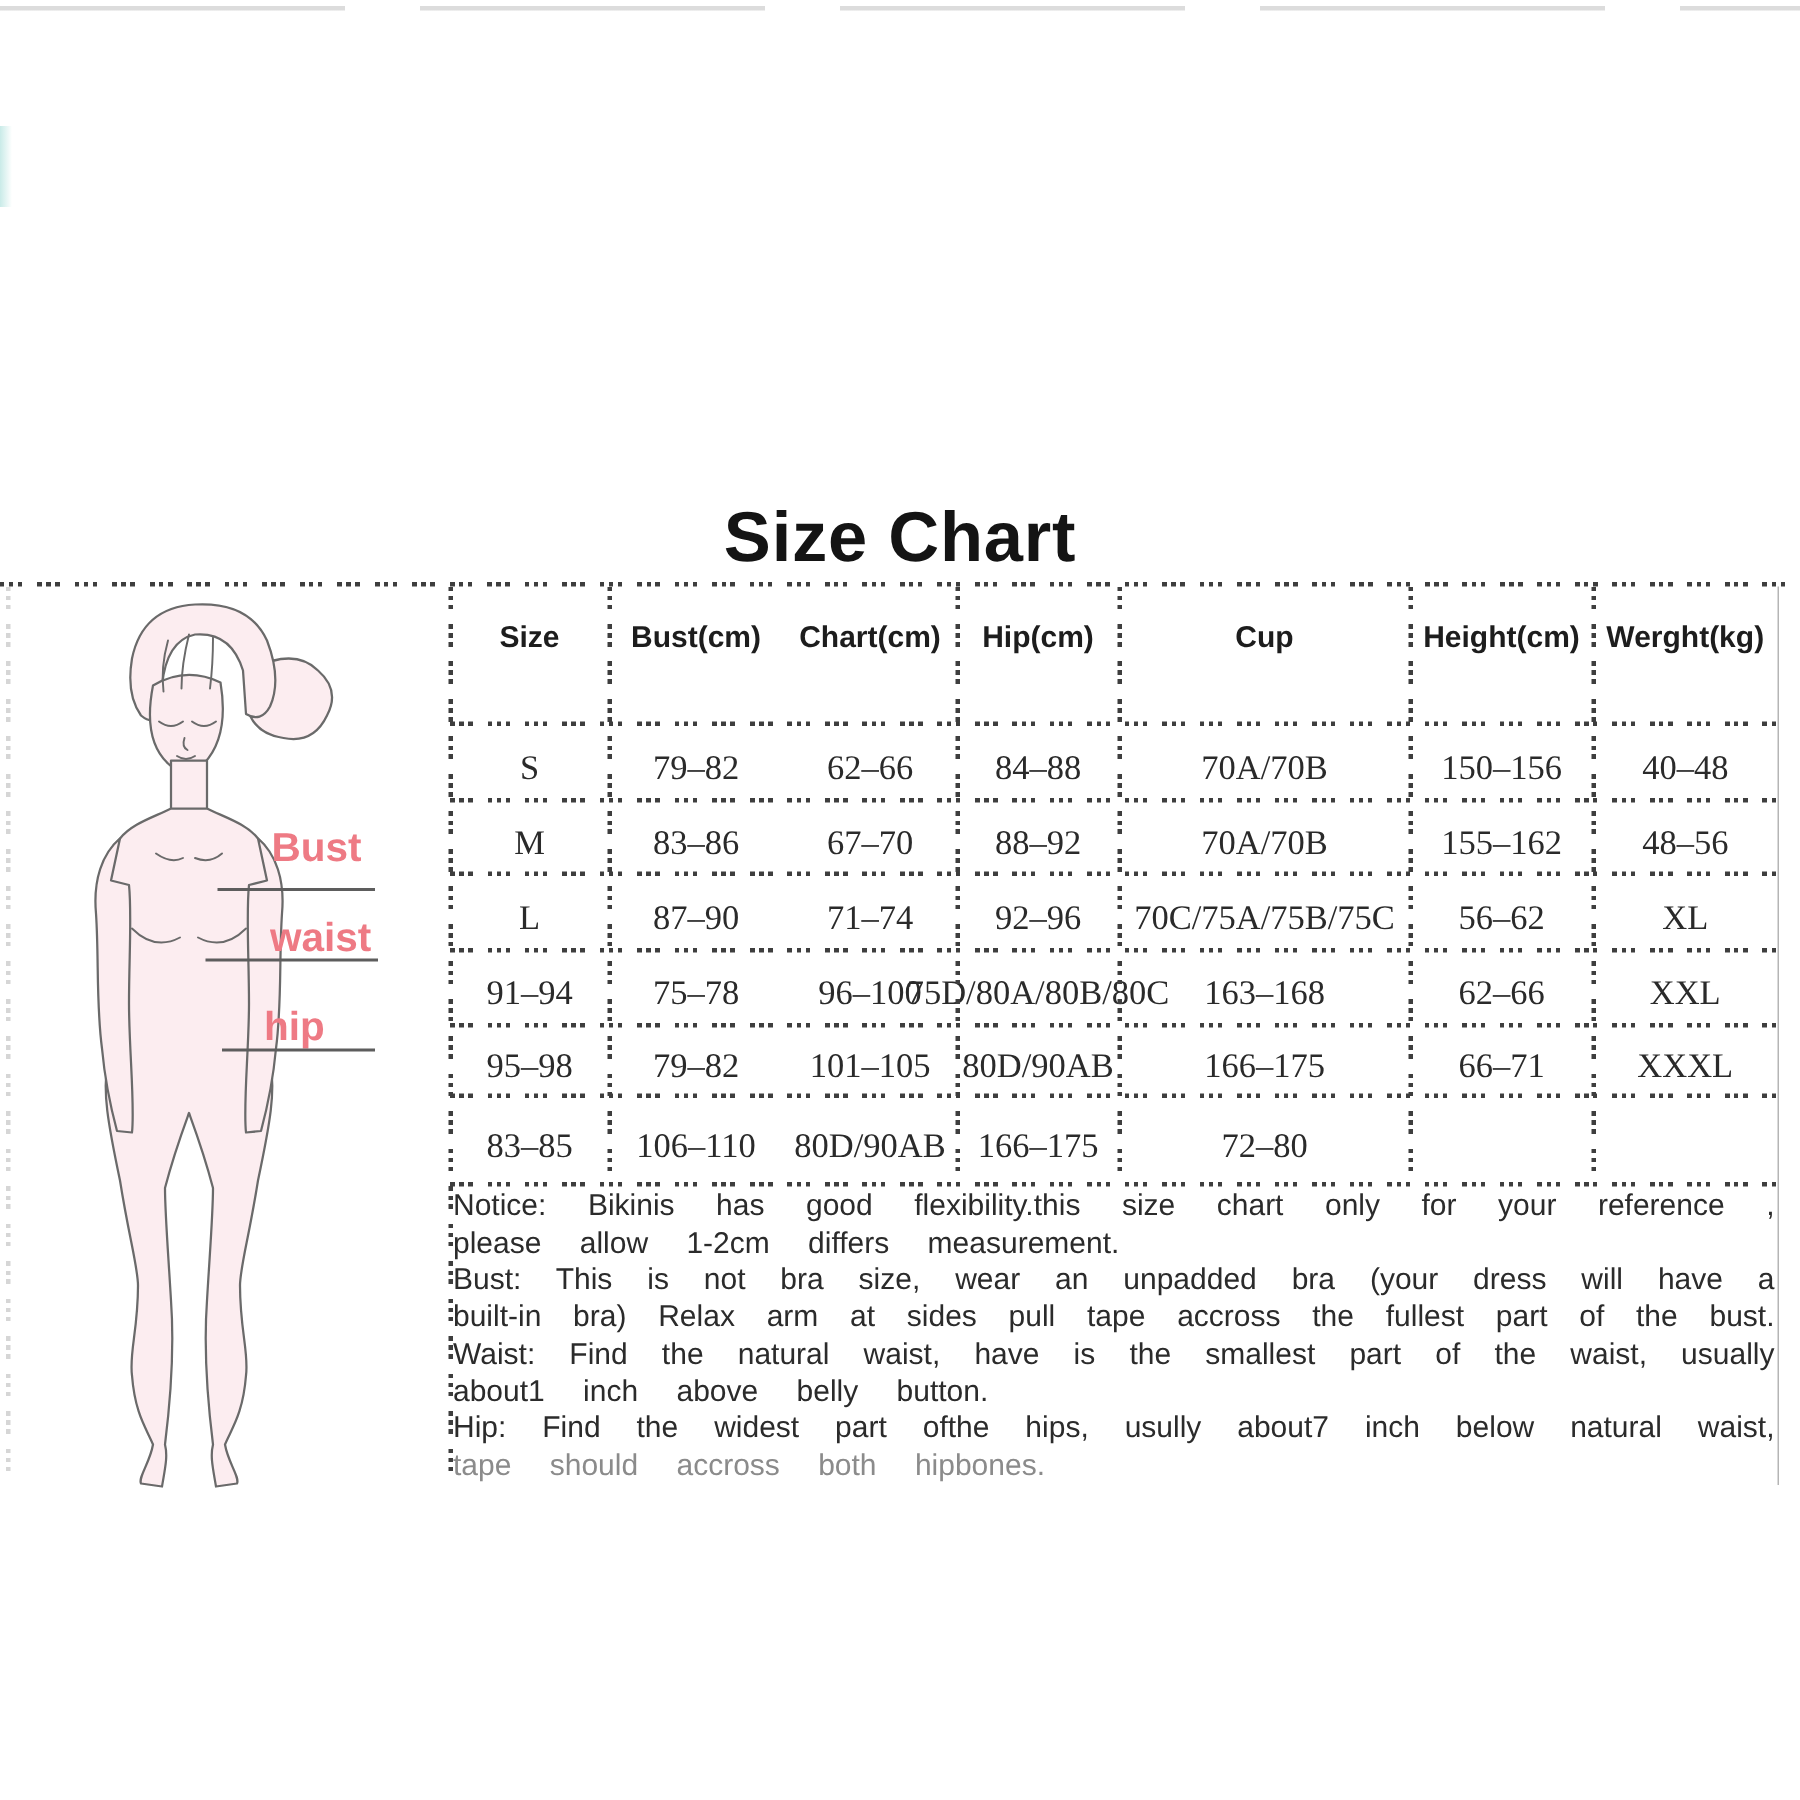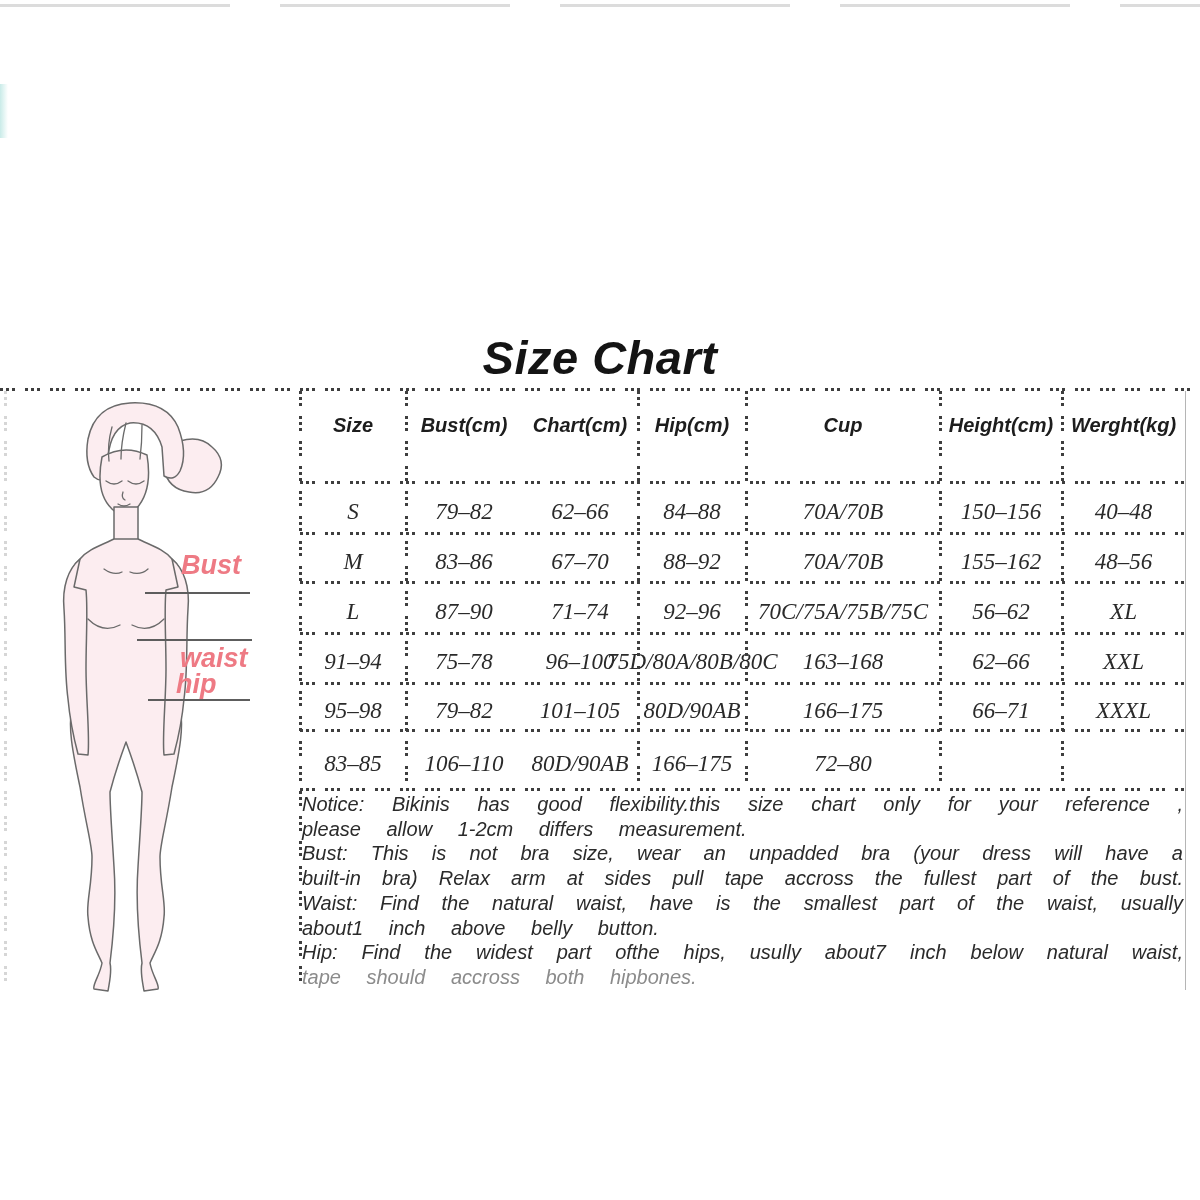--- a/index.html
+++ b/index.html
@@ -1,18 +1,18 @@
 <!DOCTYPE html>
 <html style="--accent: #ee7a84;"><head>
 <meta charset="utf-8">
 <style>
   html,body{margin:0;padding:0;background:#ffffff;}
   .sheet{
     position:relative;width:1200px;height:1200px;background:#ffffff;
-    font-family:"Liberation Sans",sans-serif;overflow:hidden;font-style:italic;
+    font-family:"Liberation Sans",sans-serif;overflow:hidden;
     --dotc:#3e3e3e;--accent:#ee7a84;
   }
   .page-title{
     position:absolute;top:330px;left:0;width:1200px;text-align:center;
     font-size:47px;font-weight:bold;color:#141414;letter-spacing:0.5px;
   }
   
   .dot-h{position:absolute;height:3px;background-image:repeating-linear-gradient(to right,
     var(--dotc) 0 3px,transparent 3px 6px,var(--dotc) 6px 9px,transparent 9px 12px,
     var(--dotc) 12px 15px,transparent 15px 25px);}
@@ -103,21 +103,21 @@
       <path d="M54 172 q10 7 18 3"></path>
       <path d="M80 175 q10 4 18 -3"></path>
       <path d="M38 222 q15 15 32 6"></path>
       <path d="M82 228 q17 9 32 -6"></path>
     </g>
   </svg>
 
   <div class="fig-label" style="left:181px;top:550px;">Bust</div>
   <div class="pointer-line" style="left:145px;top:592px;width:105px;"></div>
 
-  <div class="fig-label" style="left:180px;top:610px;margin-top:33px;">waist</div>
+  <div class="fig-label" style="left:180px;top:610px;">waist</div>
   <div class="pointer-line" style="left:137px;top:639px;width:115px;"></div>
 
   <div class="fig-label" style="left:176px;top:669px;">hip</div>
   <div class="pointer-line" style="left:148px;top:699px;width:102px;"></div>
 
   <div class="size-table">
       <div class="th">Size</div>
       <div class="th">Bust(cm)</div>
       <div class="th">Chart(cm)</div>
       <div class="th">Hip(cm)</div>

